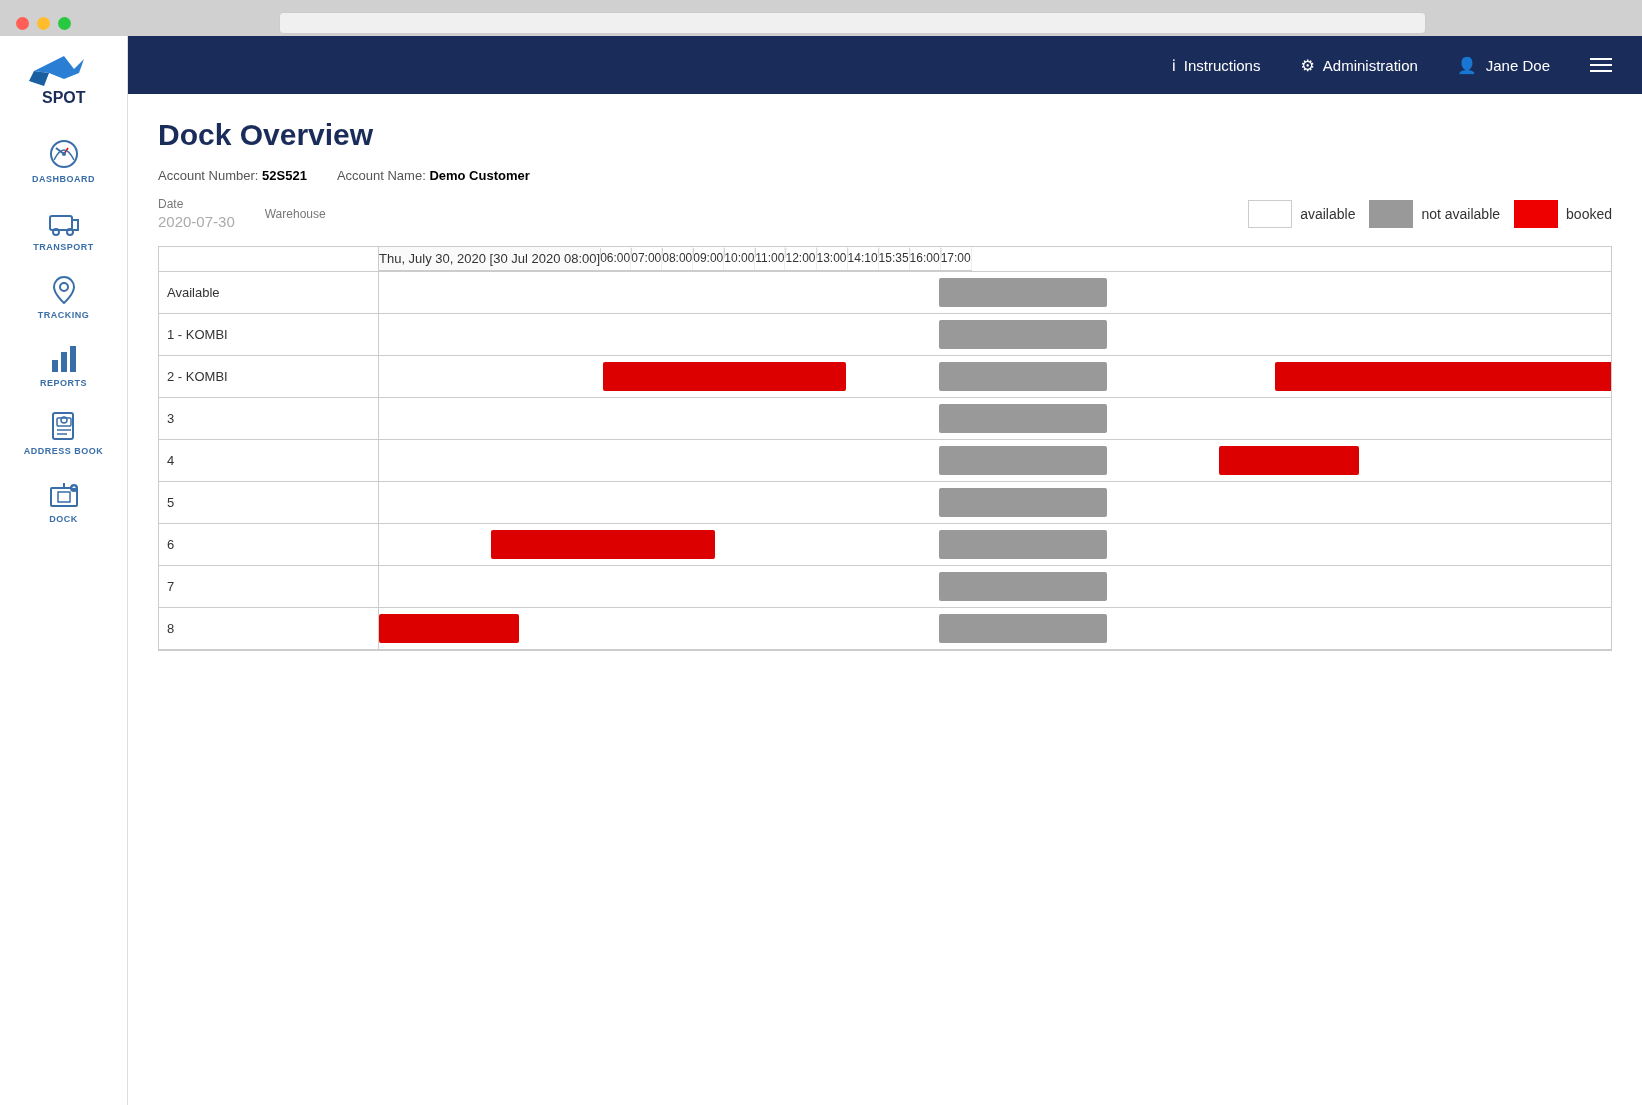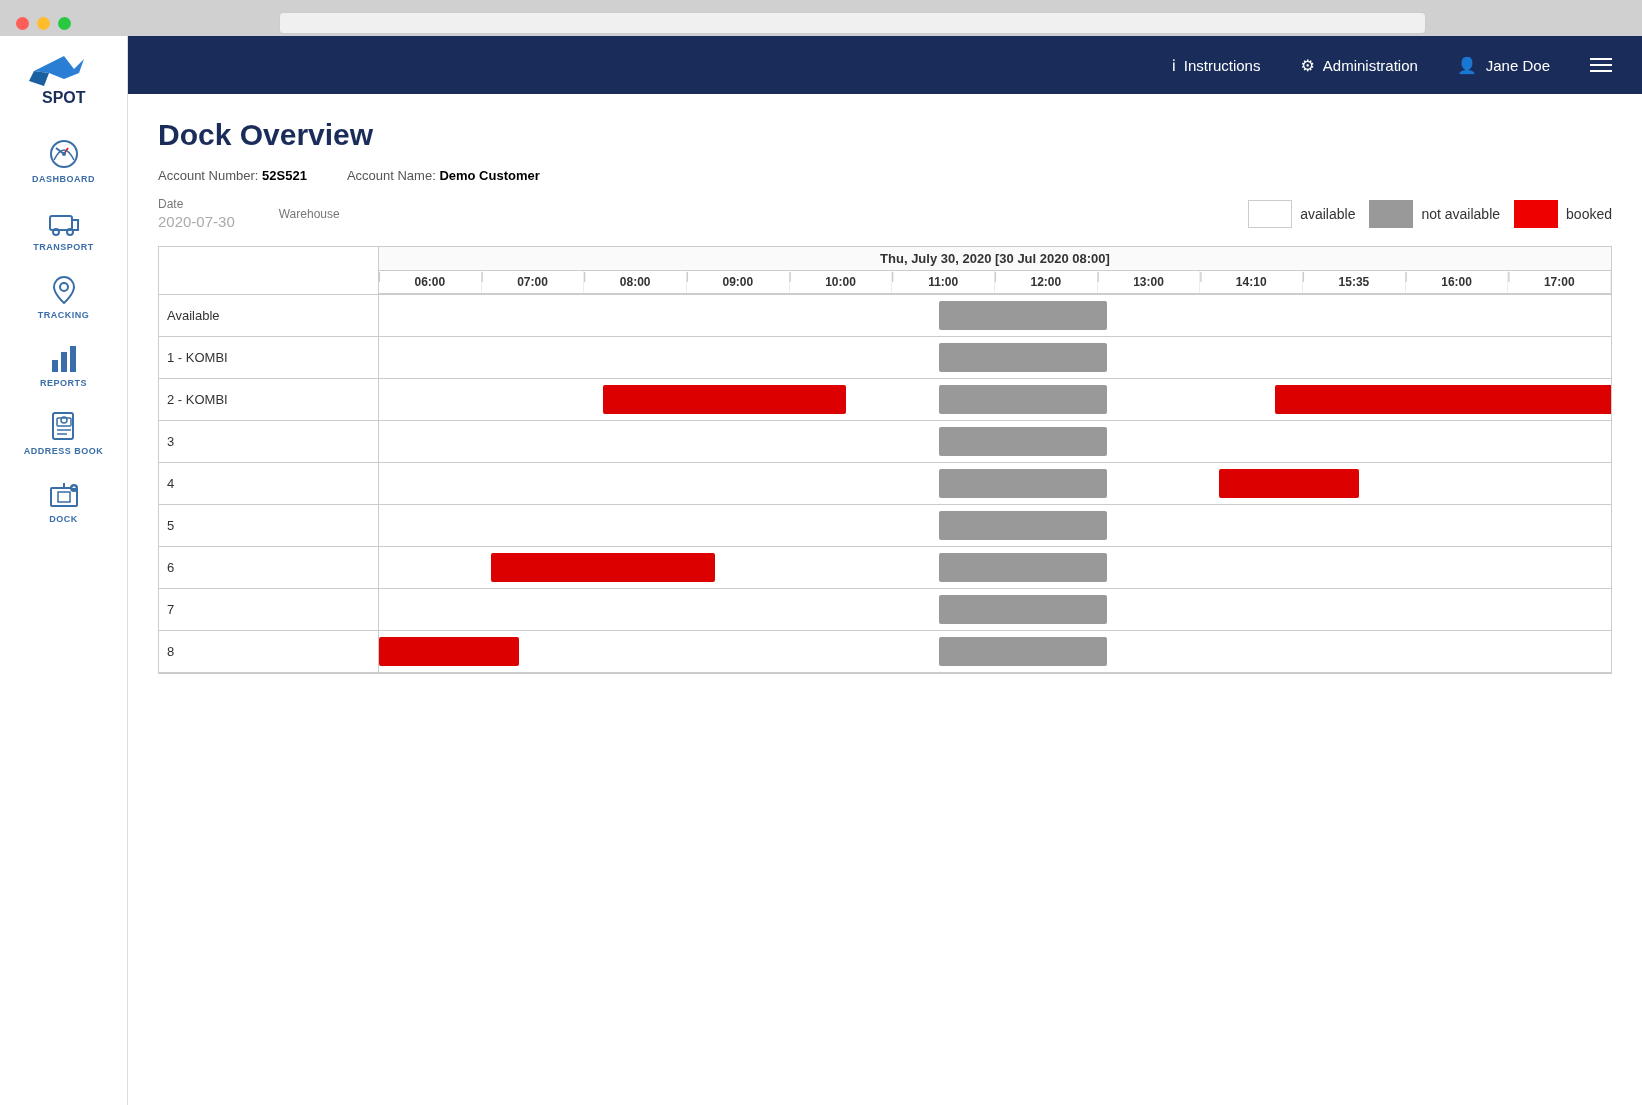--- a/index.html
+++ b/index.html
@@ -151,32 +151,32 @@
 
     .page-title {
       font-size: 30px;
       font-weight: bold;
       color: #1a2d5a;
       margin-bottom: 16px;
     }
 
     .account-info {
       display: flex;
-      gap: 40px;
+      gap: 30px;
       font-size: 13px;
       color: #555;
       margin-bottom: 14px;
     }
 
     .account-info strong { color: #000; }
 
     .filters-row {
       display: flex;
       align-items: center;
-      gap: 44px;
+      gap: 30px;
       margin-bottom: 16px;
     }
 
     .filter-group {
       display: flex;
       flex-direction: column;
       gap: 2px;
     }
 
     .filter-label {
@@ -232,22 +232,21 @@
       min-width: 220px;
       flex-shrink: 0;
       border-right: 1px solid #ccc;
       padding: 4px 8px;
       font-size: 13px;
     }
 
     .gantt-timeline-header {
       flex: 1;
       display: flex;
-      flex-direction: column;
-      font-weight: bold;
+      flex-direction: row;
     }
 
     .gantt-date-header {
       text-align: center;
       padding: 4px 0;
       font-size: 13px;
       color: #333;
       border-bottom: 1px solid #ccc;
       background: #fafafa;
     }

